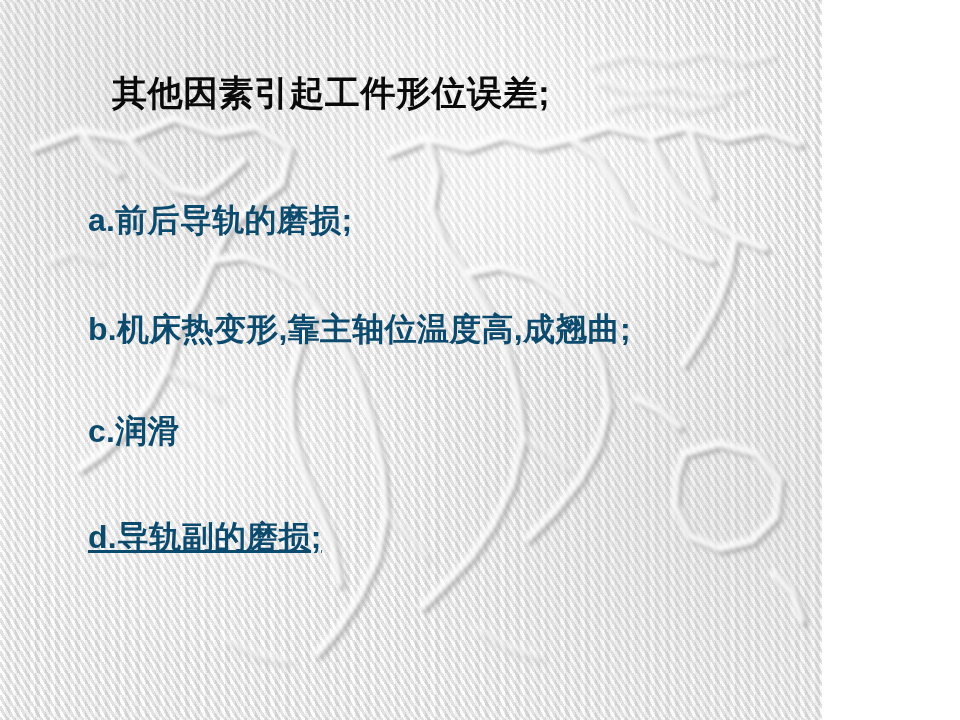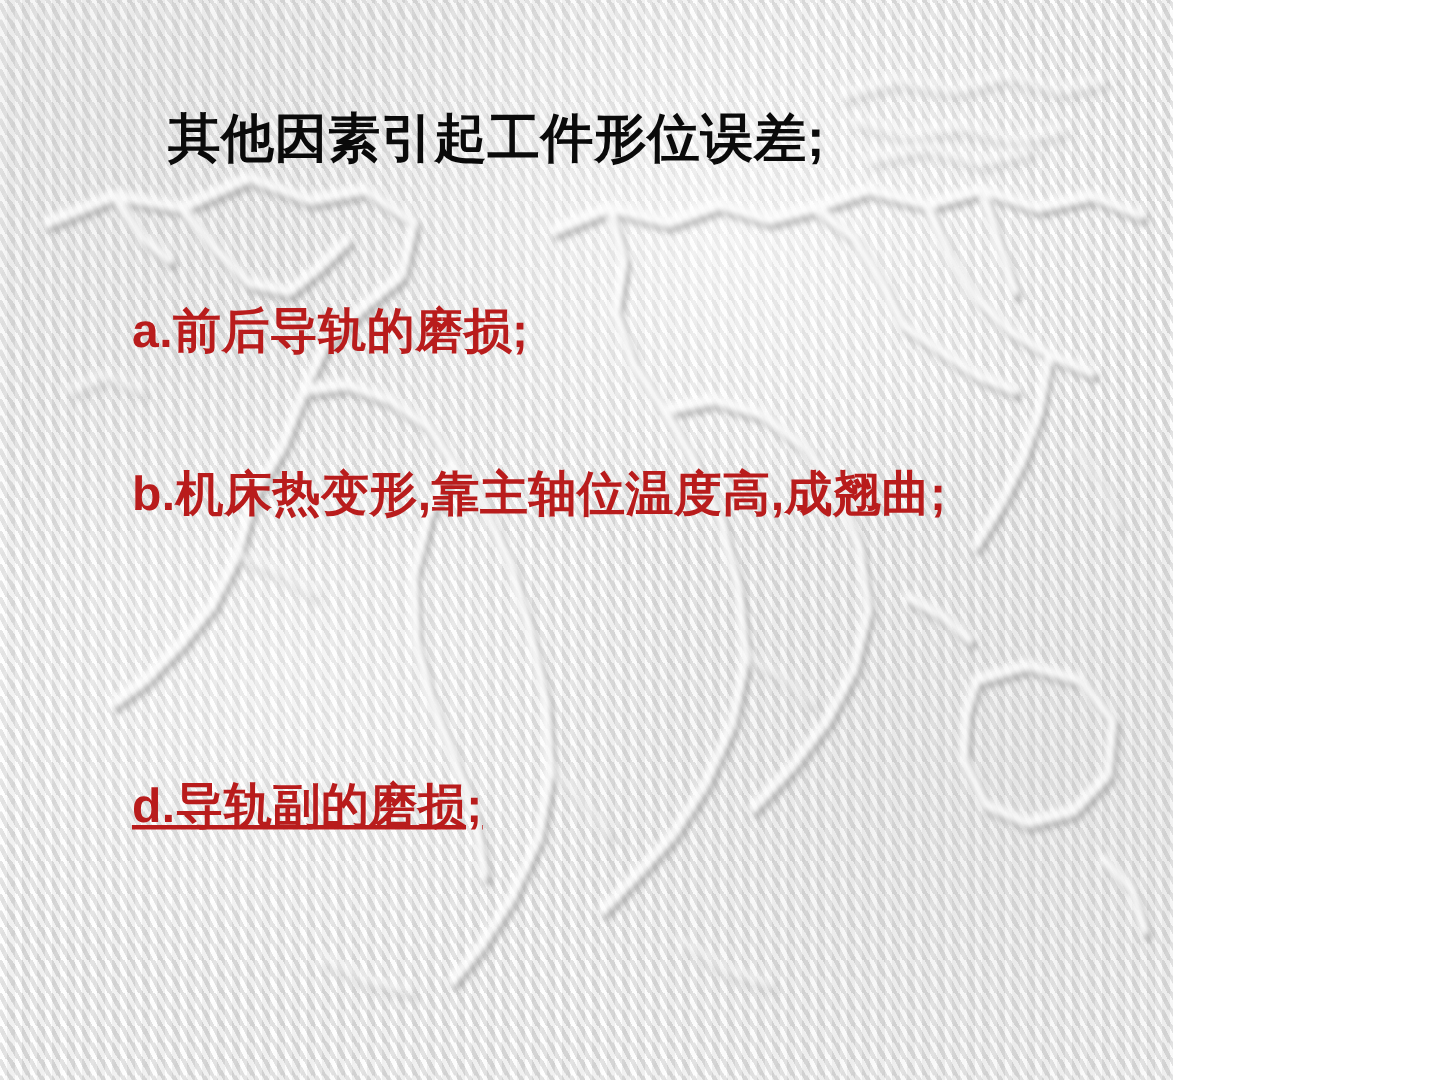--- a/index.html
+++ b/index.html
@@ -9,20 +9,21 @@
     background: #ffffff;
   }
 
   #slide {
     position: relative;
     width: 782px;
     height: 720px;
     overflow: hidden;
     background-color: #eaeaea;
     font-family: "Liberation Sans", "DejaVu Sans", sans-serif;
+    padding-left: 40px;
     -webkit-font-smoothing: antialiased;
   }
 
   
 
   
   .bg-base {
     position: absolute;
     inset: 0;
     background: #e9e9e9;
@@ -115,21 +116,21 @@
     white-space: nowrap;
     line-height: 1.2;
   }
 
   .bullet {
     position: absolute;
     left: 88px;
     margin: 0;
     font-size: 32px;
     font-weight: bold;
-    color: #b91c1c;
+    color: #0c4a6e;
     letter-spacing: .3px;
     white-space: nowrap;
     line-height: 1.2;
   }
 
   .bullet-a { top: 201px; }
   .bullet-b { top: 310px; }
   .bullet-c { top: 412px; }
   .bullet-d { top: 518px; text-decoration: underline; }
 </style>
@@ -225,17 +226,18 @@
   </div>
 
   <div class="content">
 
     <h1 class="slide-title">其他因素引起工件形位误差;</h1>
 
     <p class="bullet bullet-a">a.前后导轨的磨损;</p>
 
     <p class="bullet bullet-b">b.机床热变形,靠主轴位温度高,成翘曲;</p>
 
+    <p class="bullet bullet-c">c.润滑</p>
 
     <p class="bullet bullet-d">d.导轨副的磨损;</p>
 
   </div>
 </div>
 
 </body></html>

